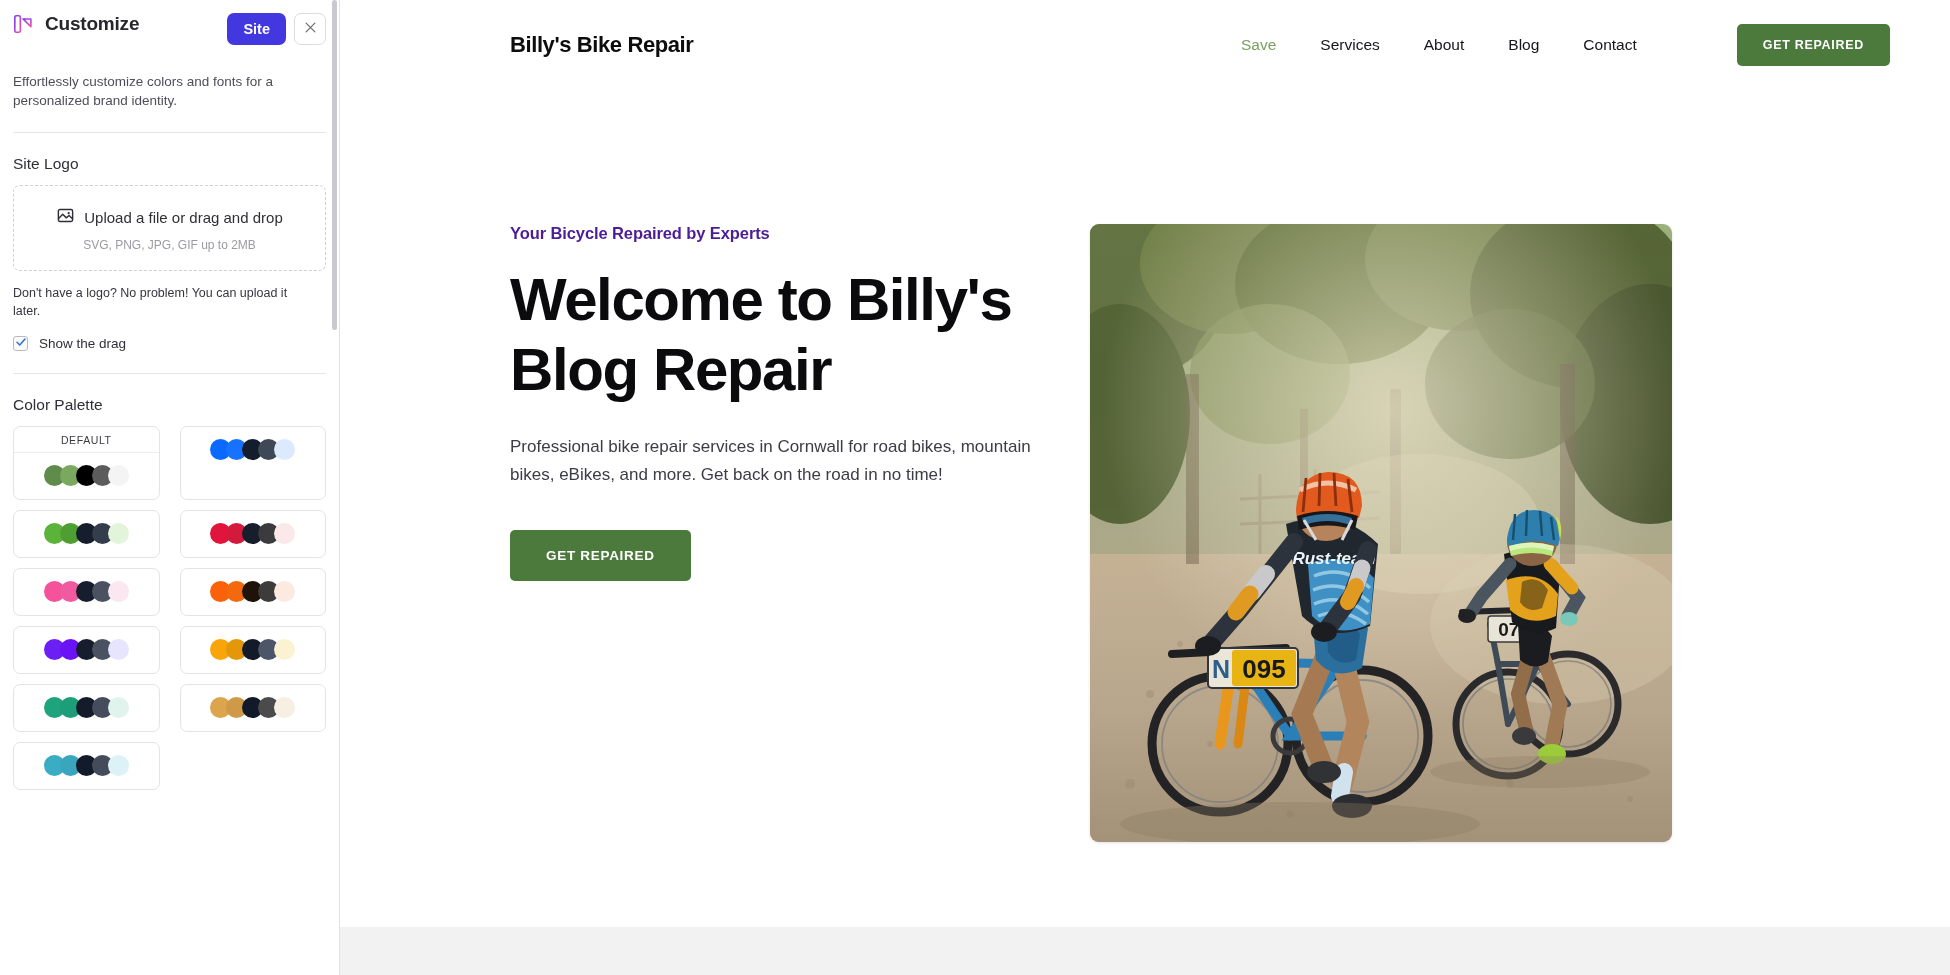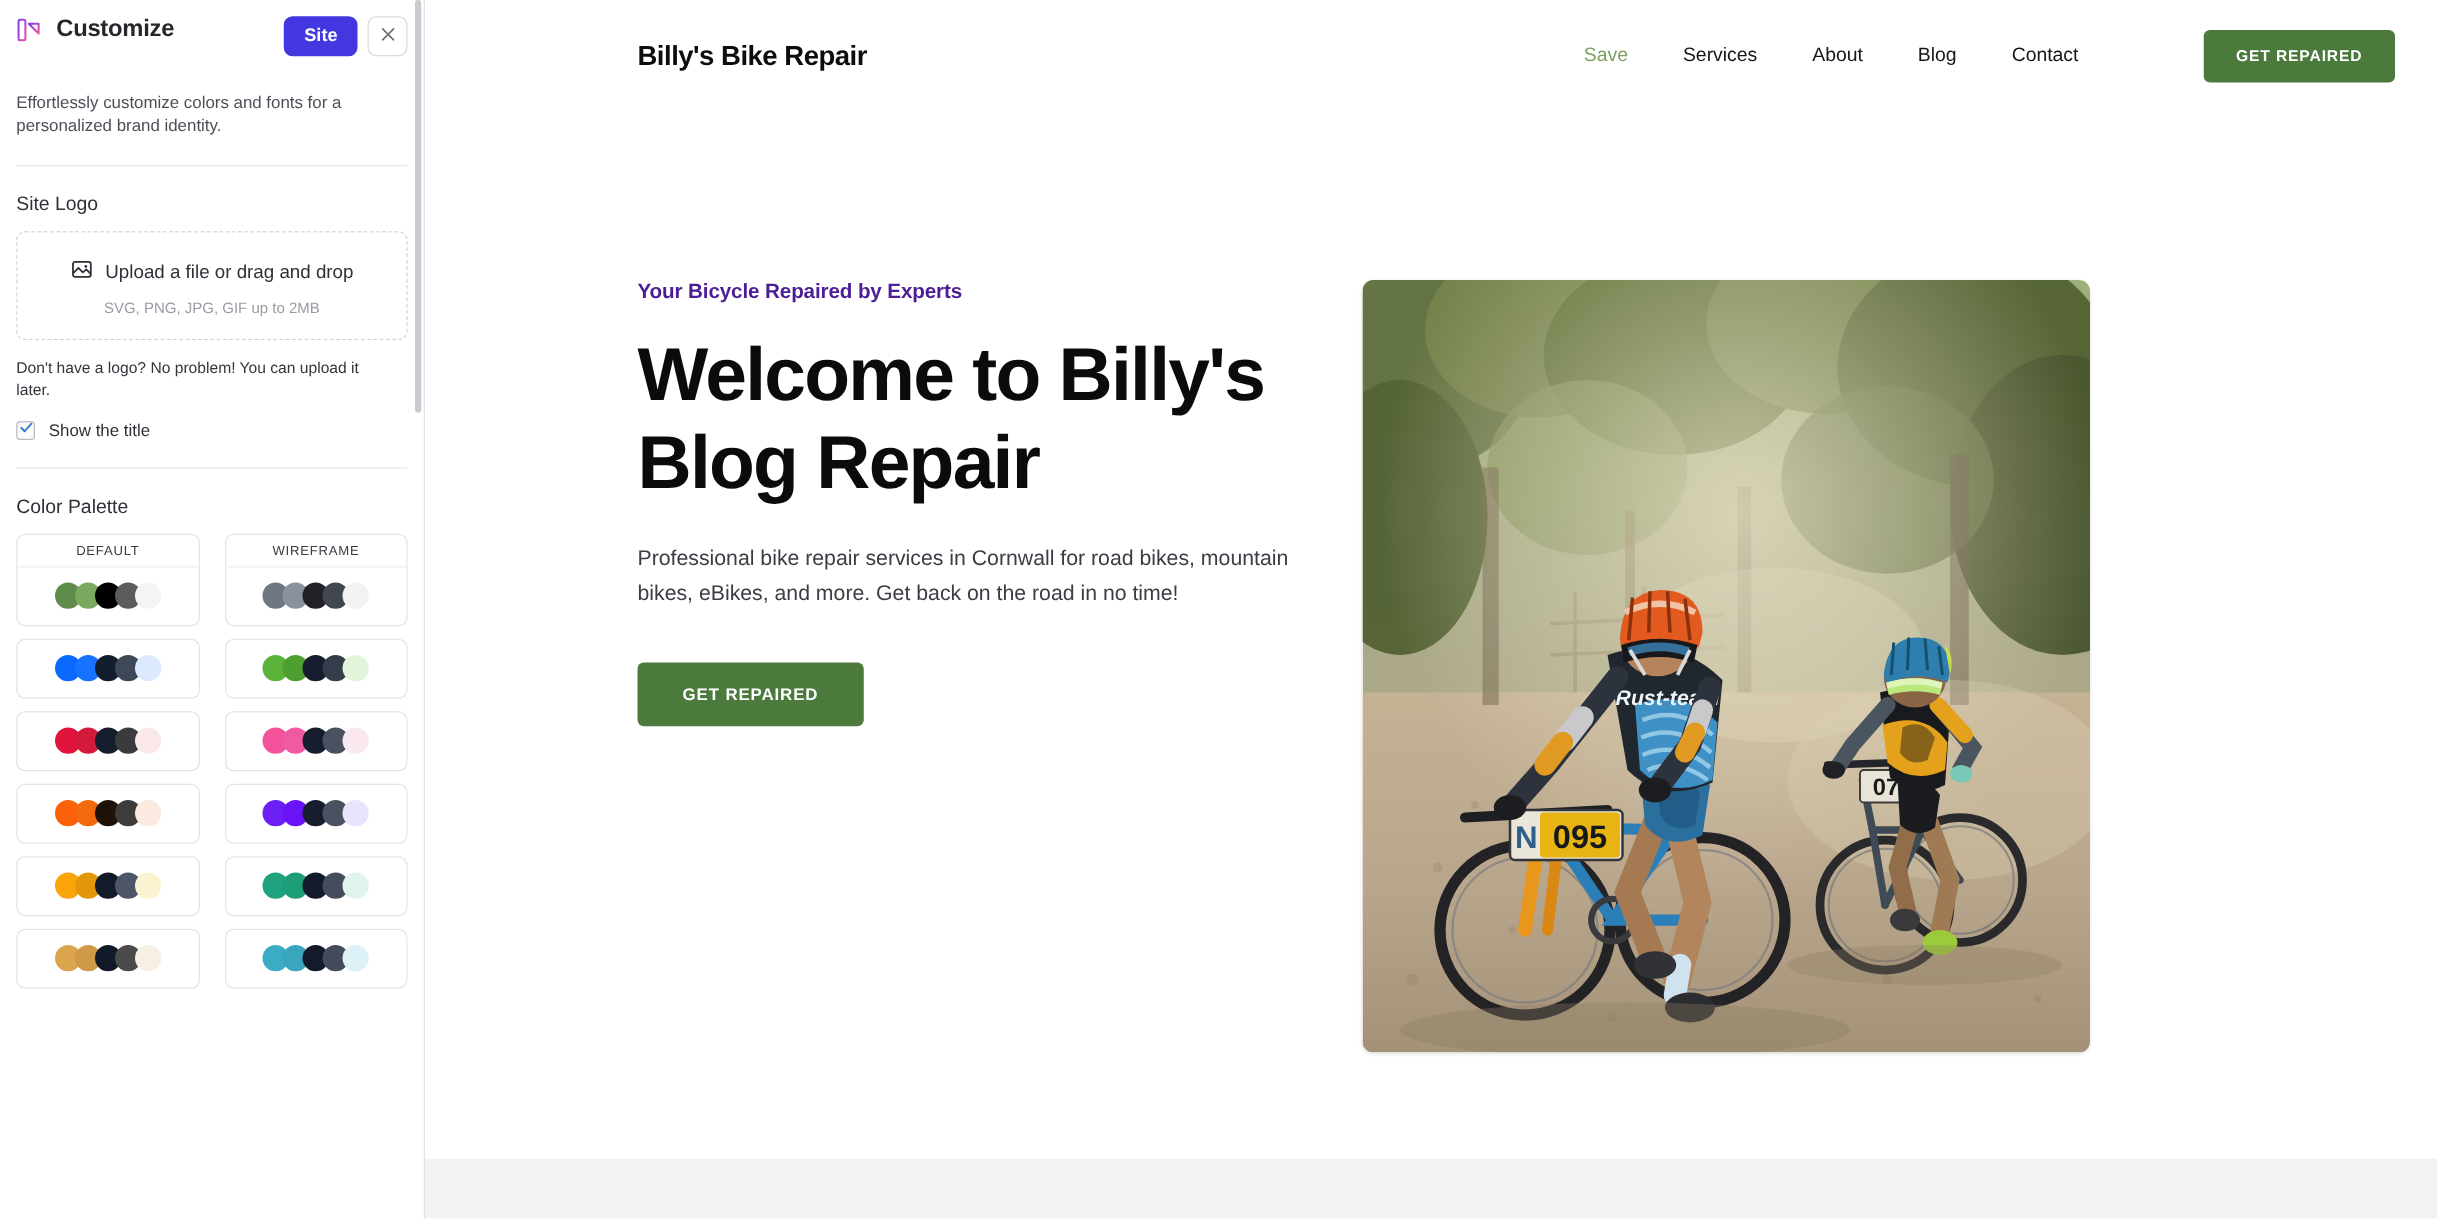--- a/index.html
+++ b/index.html
@@ -131,21 +131,21 @@
 
   
   .preview {
     flex: 1; height: 975px;
     background: #ffffff;
     position: relative;
     overflow: hidden;
   }
   .site-header {
     display: flex; align-items: center;
-    padding: 16px 34px 0 170px;
+    padding: 16px 60px 0 170px;
     height: 74px;
   }
   .brand {
     font-size: 22px; font-weight: 800;
     color: #0d0d0d; letter-spacing: -0.4px;
   }
   .nav {
     display: flex; gap: 44px; margin-left: auto;
     font-size: 15.5px;
   }
@@ -256,46 +256,36 @@
       <p class="hint">Don't have a logo? No problem! You can upload it later.</p>
 
       <label class="check-row">
         <span class="cbox">
           <span>
             <svg viewBox="0 0 24 24" fill="none" stroke="#2f6fd0" stroke-width="3" stroke-linecap="round" stroke-linejoin="round">
               <path d="M4 12.5 L9.5 18 L20 6"></path>
             </svg>
           </span>
         </span>
-        <span class="check-label">Show the title</span>
+        <span class="check-label">Show the drag</span>
       </label>
 
       <div class="divider"></div>
 
       <div class="section-label">Color Palette</div>
 
       <div class="pal-grid">
           <div class="pal-card">
             <div class="pal-name">DEFAULT</div>
             <div class="pal-swatches">
               <span class="sw" style="background: rgb(95, 140, 75);"></span>
               <span class="sw" style="background: rgb(122, 168, 95);"></span>
               <span class="sw" style="background: rgb(0, 0, 0);"></span>
               <span class="sw" style="background: rgb(92, 92, 92);"></span>
               <span class="sw" style="background: rgb(244, 244, 244);"></span>
-            </div>
-          </div>
-          <div class="pal-card">
-            <div class="pal-name">WIREFRAME</div>
-            <div class="pal-swatches">
-              <span class="sw" style="background: rgb(111, 118, 130);"></span>
-              <span class="sw" style="background: rgb(138, 145, 156);"></span>
-              <span class="sw" style="background: rgb(32, 32, 39);"></span>
-              <span class="sw" style="background: rgb(65, 71, 79);"></span>
-              <span class="sw" style="background: rgb(242, 242, 243);"></span>
             </div>
           </div>
           <div class="pal-card">
             <div class="pal-swatches">
               <span class="sw" style="background: rgb(10, 106, 255);"></span>
               <span class="sw" style="background: rgb(23, 115, 255);"></span>
               <span class="sw" style="background: rgb(19, 29, 46);"></span>
               <span class="sw" style="background: rgb(62, 72, 87);"></span>
               <span class="sw" style="background: rgb(219, 234, 255);"></span>
             </div>

